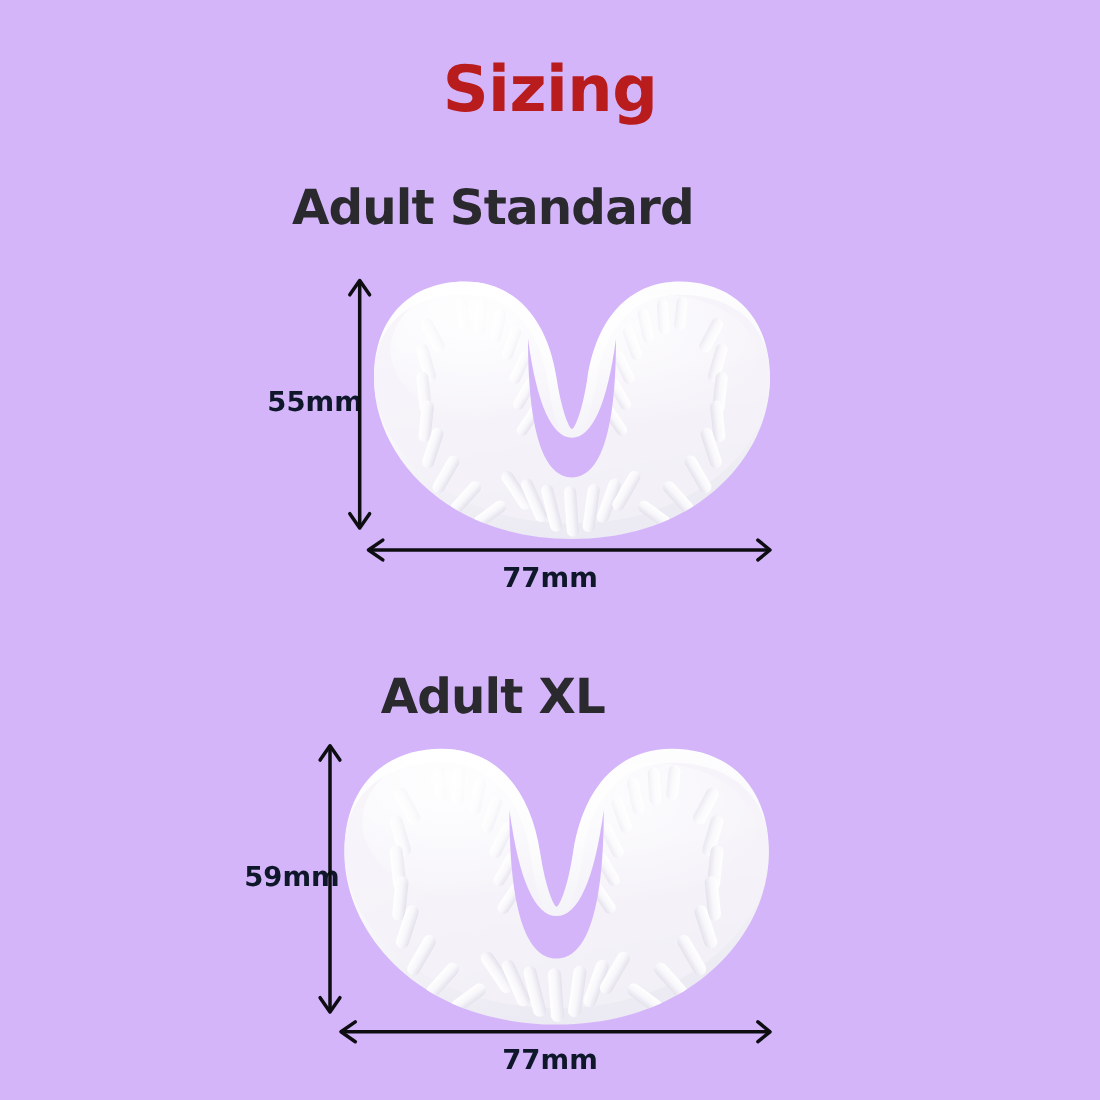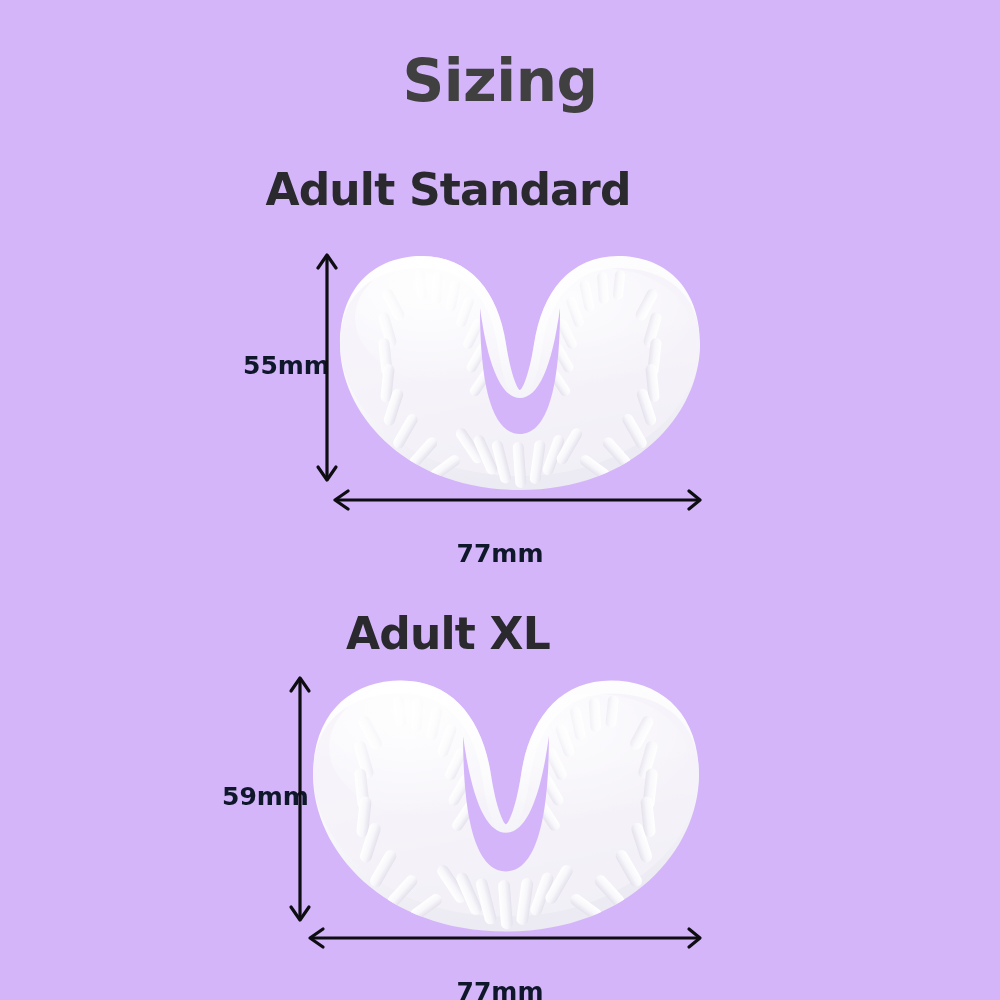--- a/index.html
+++ b/index.html
@@ -24,21 +24,21 @@
   .main-title {
     position: absolute;
     left: 0;
     top: 52px;
     width: 1000px;
     text-align: center;
     font-family: "DejaVu Sans", sans-serif;
     font-size: 58px;
     font-weight: 700;
     letter-spacing: -0.5px;
-    color: #404040;
+    color: #b91c1c;
     line-height: 1;
   }
 
   
   .section-heading {
     position: absolute;
     width: 896px;
     left: 0;
     text-align: center;
     font-family: "DejaVu Sans", sans-serif;
@@ -58,21 +58,21 @@
     font-size: 25px;
     font-weight: 700;
     color: #0f172a;
     white-space: nowrap;
     line-height: 1;
   }
   #label-h1 { left: 243px; top: 353px; }
   #label-w1 { left: 0; top: 513px; width: 1000px; text-align: center; }
   #label-h2 { left: 222px; top: 784px; }
   #label-w2 { left: 0; top: 951px; width: 1000px; text-align: center; }
-  #label-w1, #label-w2 { font-weight: 700; margin-top: 28px; }
+  #label-w1, #label-w2 { font-weight: 700; }
 
   
   #arrows {
     position: absolute;
     left: 0; top: 0;
     width: 1000px; height: 1000px;
     pointer-events: none;
   }
 
   

